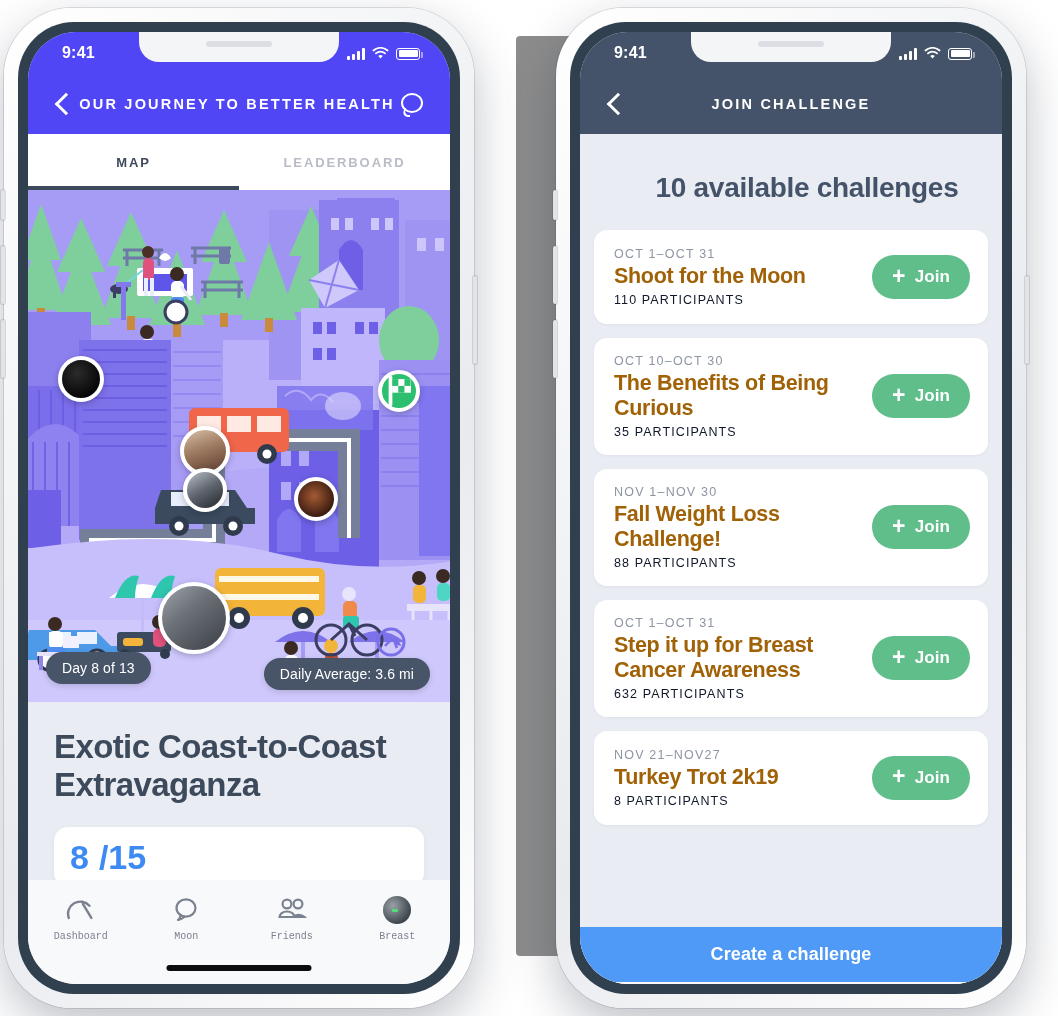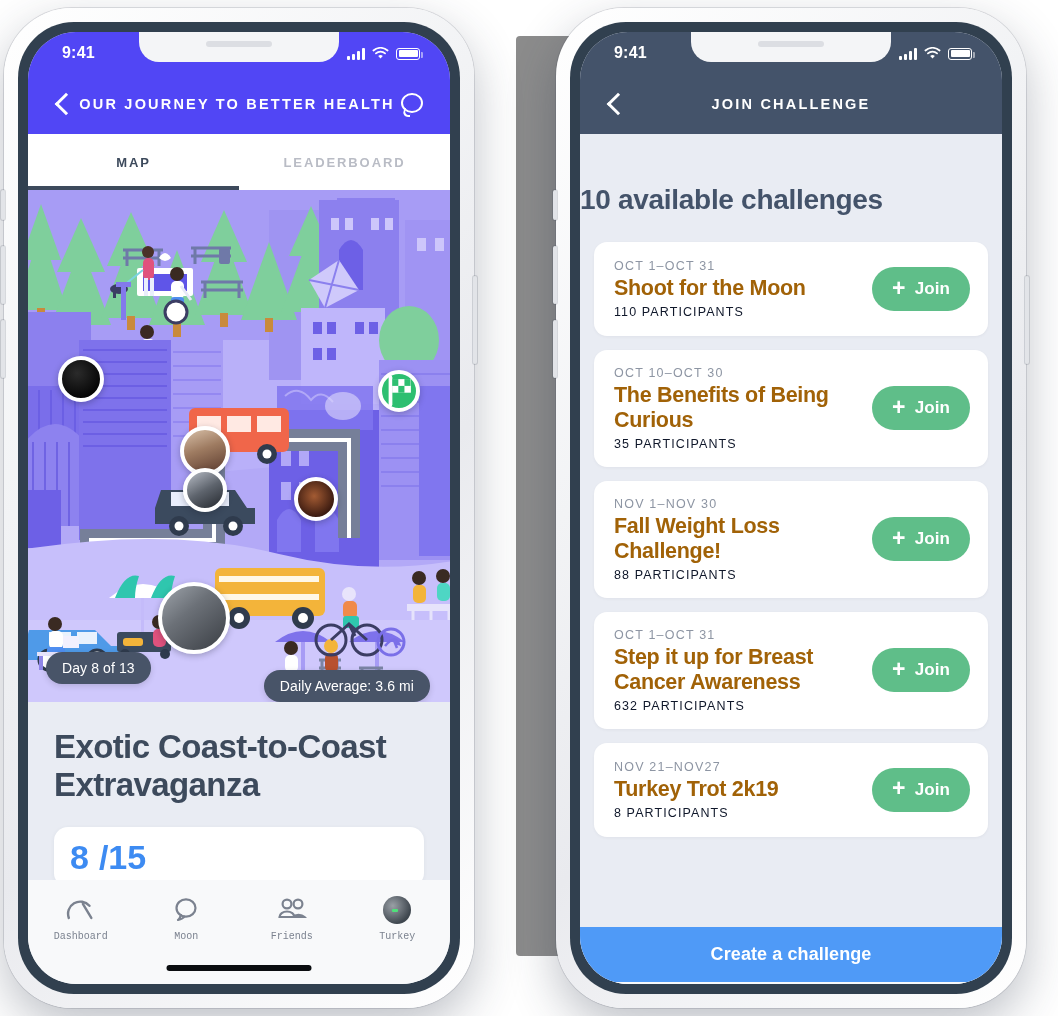--- a/index.html
+++ b/index.html
@@ -141,21 +141,21 @@
   .map { position:relative; width:100%; height:512px; overflow:hidden; background:#b0a5f5; }
   .map svg{ position:absolute; inset:0; width:100%; height:100%; display:block;}
 
   .pill {
     position:absolute; background:#485468; color:#fff;
     border-radius:22px; padding:8px 16px;
     font-size:14px; letter-spacing:.1px; white-space:nowrap;
     box-shadow:0 2px 6px rgba(0,0,0,.14);
   }
   .pill.day   { left:18px;  bottom:18px; }
-  .pill.avg   { right:20px; bottom:0; }
+  .pill.avg   { right:20px; bottom:12px; }
 
   .avatar-pin {
     position:absolute; border-radius:50%;
     border:4px solid #fff; overflow:hidden;
     box-shadow:0 2px 6px rgba(20,25,40,.28);
   }
   .flag-pin {
     position:absolute; width:42px;height:42px;border-radius:50%;
     background:#2DBF70; border:4px solid #fff;
     box-shadow:0 2px 6px rgba(20,25,40,.25);
@@ -198,22 +198,22 @@
   }
   .avatar-tab::after{
     content:""; position:absolute; left:9px; top:13px; width:6px;height:3px;
     background:#4fe07a; border-radius:1px;
   }
 
   
   .rp-header { background:#44536A; }
   .rp-body { background:#e9ecf3; height:100%; position:relative; overflow:hidden;}
   .avail {
-    text-align:left; font-size:28px; font-weight:bold; color:#44536A;
-    padding:50px 0 26px 0; letter-spacing:-.3px;
+    text-align:center; font-size:28px; font-weight:bold; color:#44536A;
+    padding:38px 0 26px 0; letter-spacing:-.3px;margin-left:32px;
   }
   .cards { padding:0 14px; display:flex; flex-direction:column; gap:14px;}
   .card {
     background:#fff; border-radius:13px;
     padding:16px 18px 16px 20px;
     display:flex; align-items:center;
     box-shadow:0 1px 3px rgba(60,70,90,.06);
     min-height:94px;
   }
   .card .txt { flex:1; padding-right:10px;}
@@ -646,21 +646,21 @@
                 <path d="M2.5 19 a7.5 5.5 0 0 1 15 0z" stroke="currentColor" stroke-width="2.2" fill="none"></path>
                 <path d="M15.5 19 a7.5 5.5 0 0 1 12 0z" stroke="currentColor" stroke-width="2.2" fill="none"></path>
               </svg>
             </span>
             <span class="lbl">Friends</span>
           </div>
           <div class="item">
             <span class="ic">
                 <span class="avatar-tab"></span>
               </span>
-            <span class="lbl">Turkey</span>
+            <span class="lbl">Breast</span>
           </div>
           <div class="home-ind"></div>
         </div>
 
       </div>
     </div>
   </div>
 
   <div class="phone right">
     <div class="btn-side btn-mute"></div>

